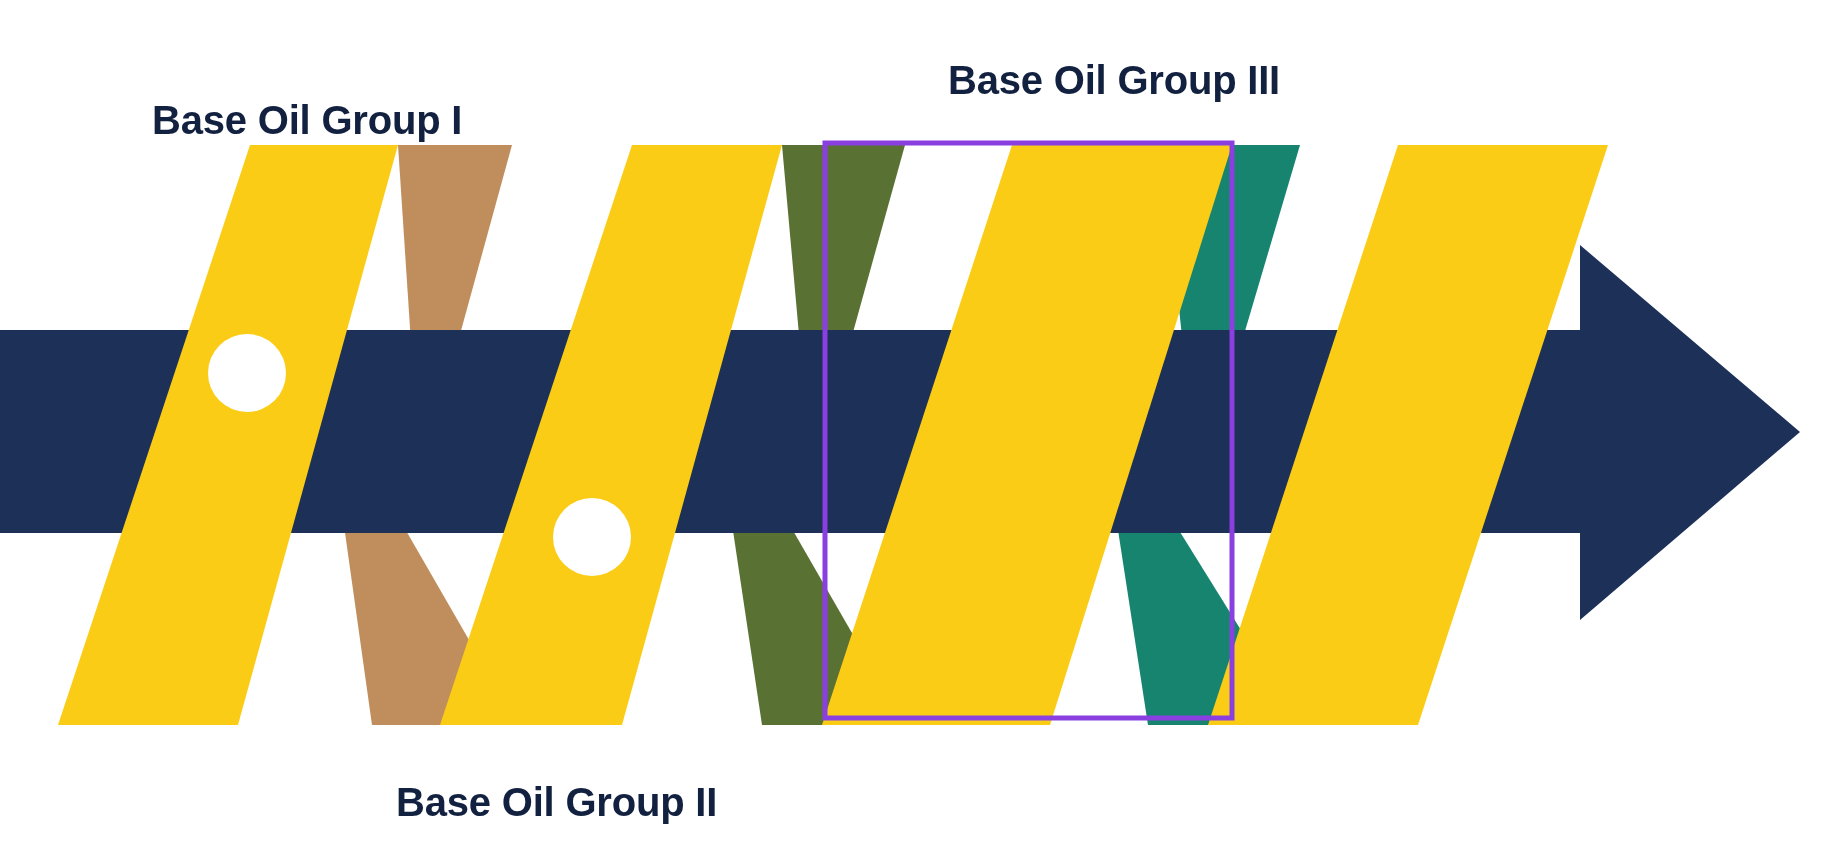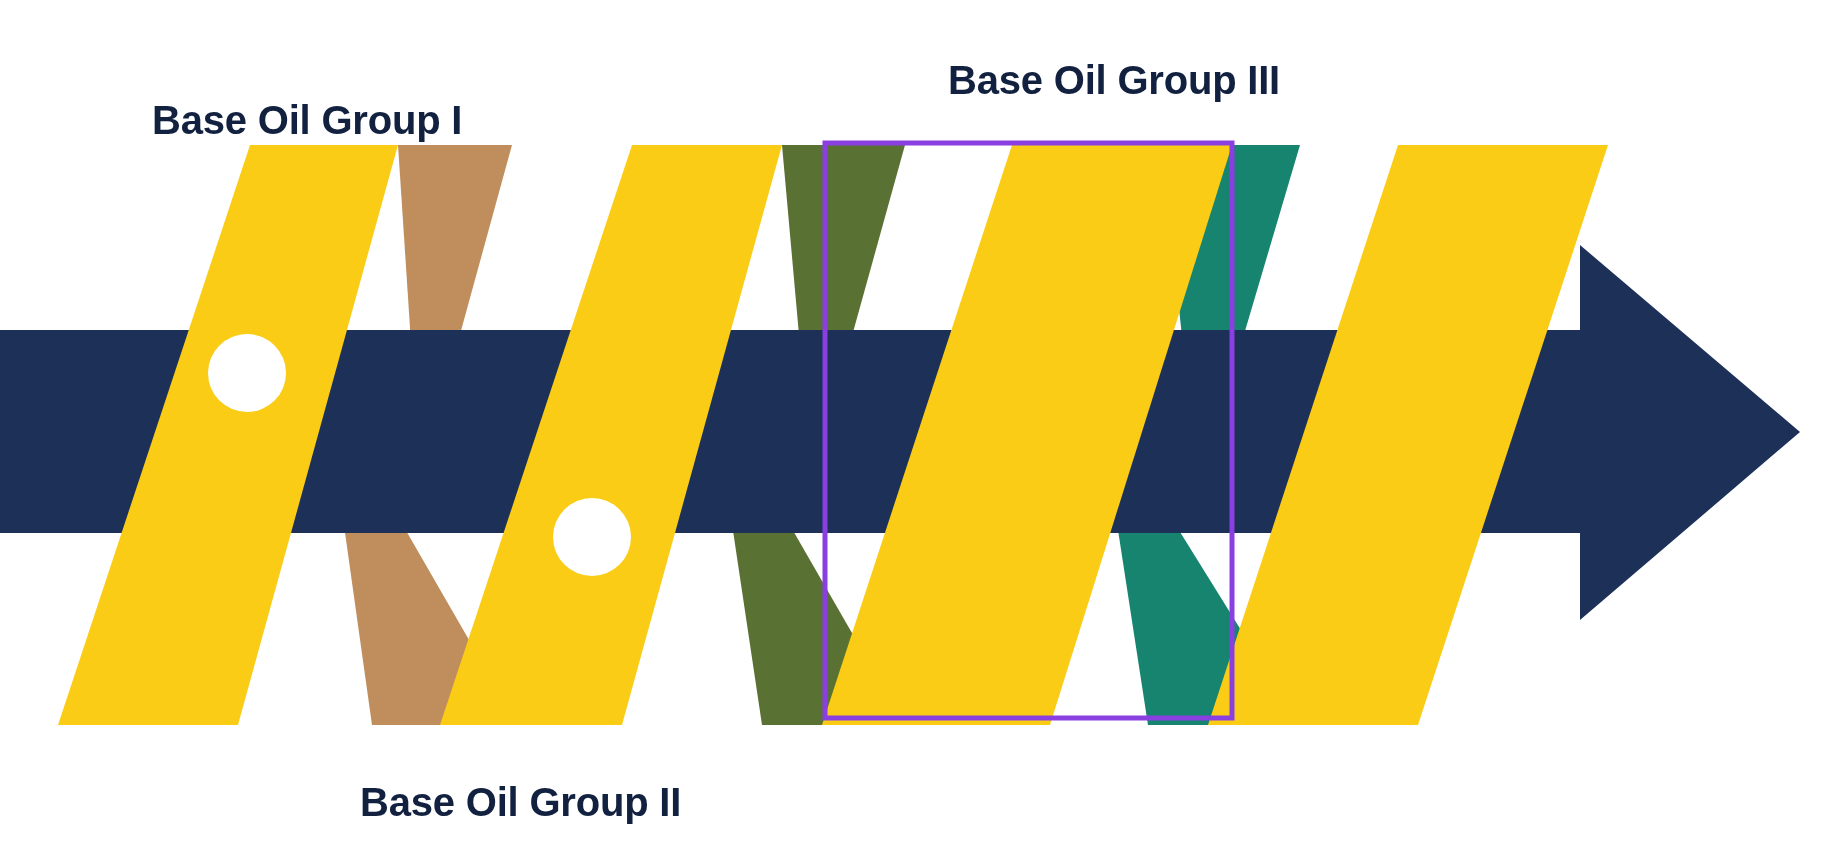--- a/index.html
+++ b/index.html
@@ -31,21 +31,21 @@
     font-family: "Liberation Sans", sans-serif;
     font-weight: bold;
     font-size: 40px;
     line-height: 1;
     color: #12213f;
     white-space: nowrap;
     letter-spacing: -0.2px;
   }
   #label-group-1 { left: 152px; top: 60px; margin-top: 40px; }
   #label-group-3 { left: 948px; top: 60px; }
-  #label-group-2 { left: 360px; top: 782px; }
+  #label-group-2 { left: 396px; top: 782px; }
   #label-group-4 { left: 1148px; top: 782px; }
 </style>
 </head>
 <body>
 
 <div id="canvas">
 
   <svg id="diagram-svg" viewBox="0 0 1842 868" xmlns="http://www.w3.org/2000/svg">
 
     <rect x="0" y="0" width="1842" height="868" fill="#ffffff"></rect>

